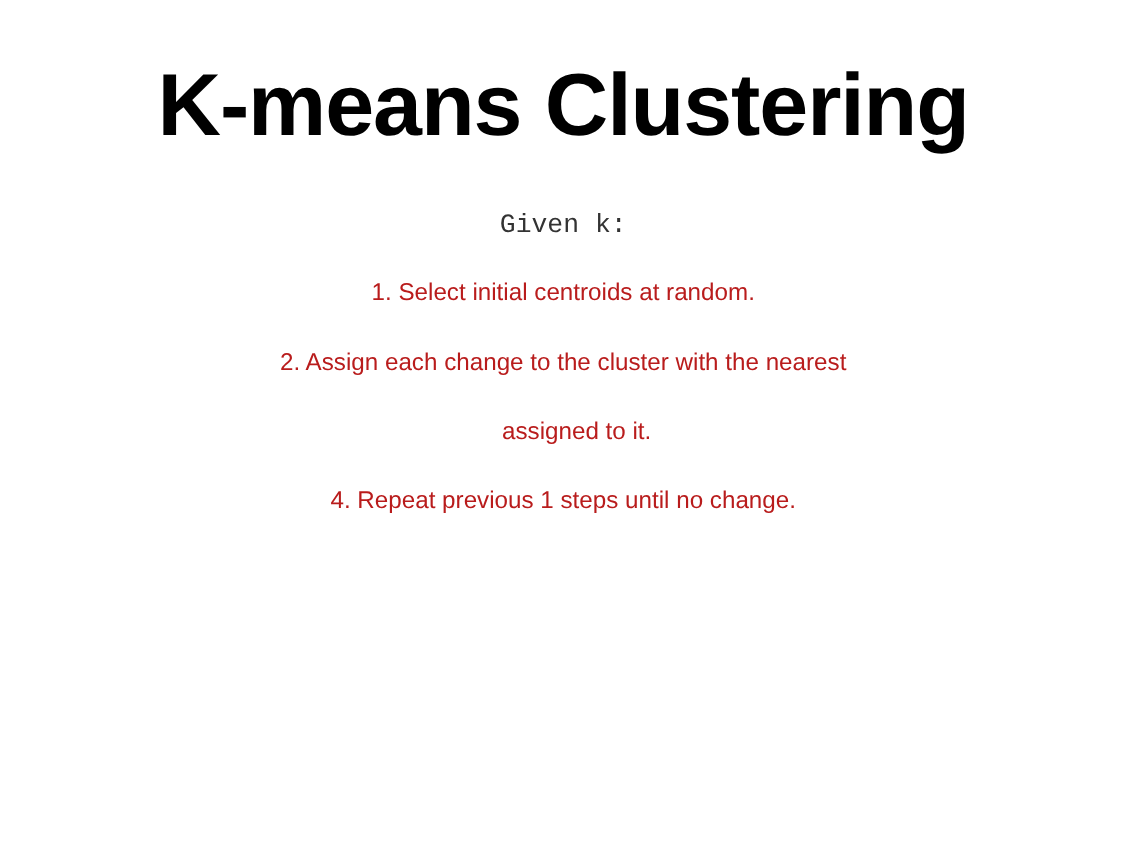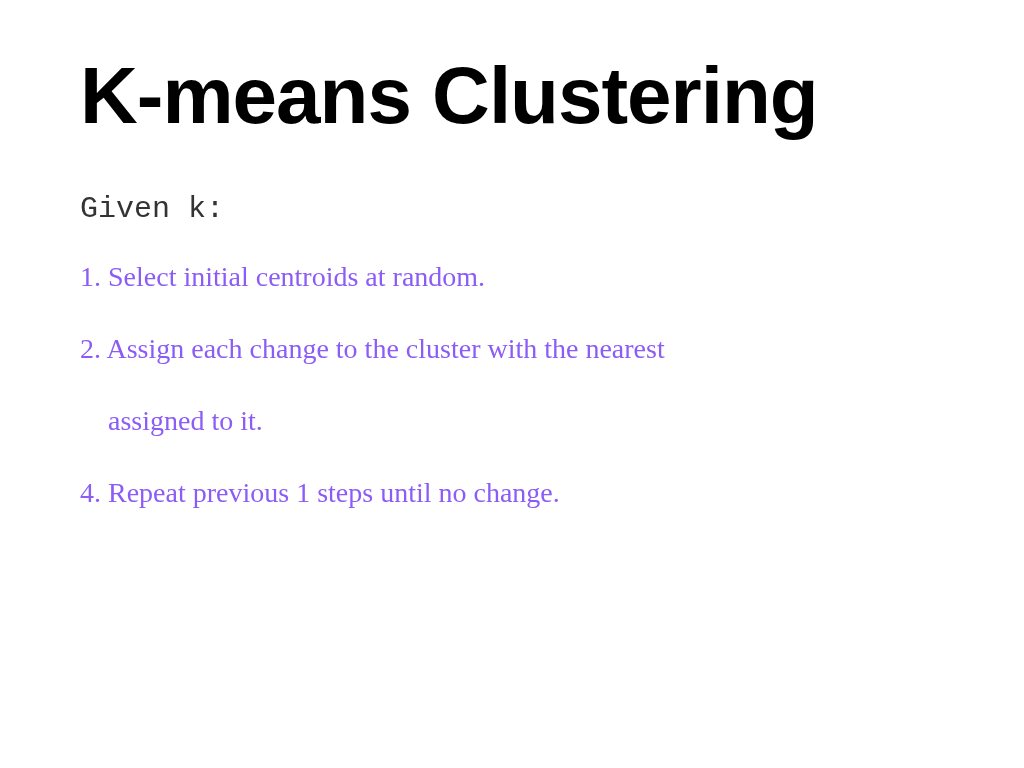--- a/index.html
+++ b/index.html
@@ -17,44 +17,45 @@
     }
 
     .slide {
       width: 1024px;
       height: 768px;
       background: #ffffff;
       padding: 40px 80px;
       display: flex;
       flex-direction: column;
       justify-content: flex-start;
+      align-items: center;
     }
 
     .title {
       font-family: Arial, Helvetica, sans-serif;
       font-size: 80px;
       font-weight: bold;
       color: #000000;
       margin-bottom: 40px;
       margin-top: 10px;
       letter-spacing: -1px;
     }
 
     .given-label {
       font-family: 'Courier New', Courier, monospace;
-      font-size: 30px;
+      font-size: 24px;
       color: #333333;
       margin-bottom: 30px;
       margin-top: 10px;
     }
 
     .step {
-      font-family: Liberation Serif, serif;
-      font-size: 28px;
-      color: #8b5cf6;
+      font-family: Liberation Sans, sans-serif;
+      font-size: 22px;
+      color: #b91c1c;
       margin-bottom: 30px;
       line-height: 1.5;
     }
 
     .step-text {
       display: block;
     }
 
     .step-continuation {
       display: block;

